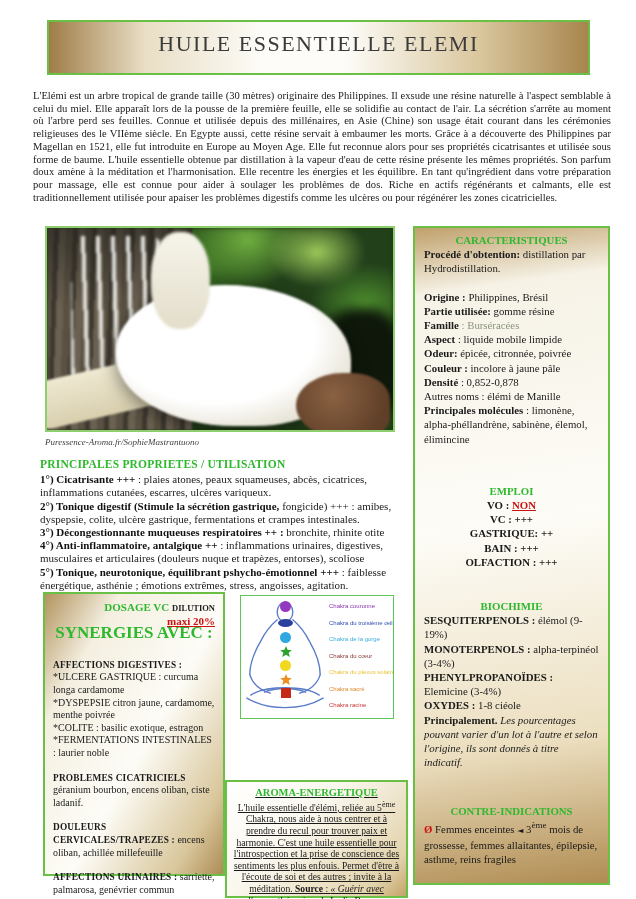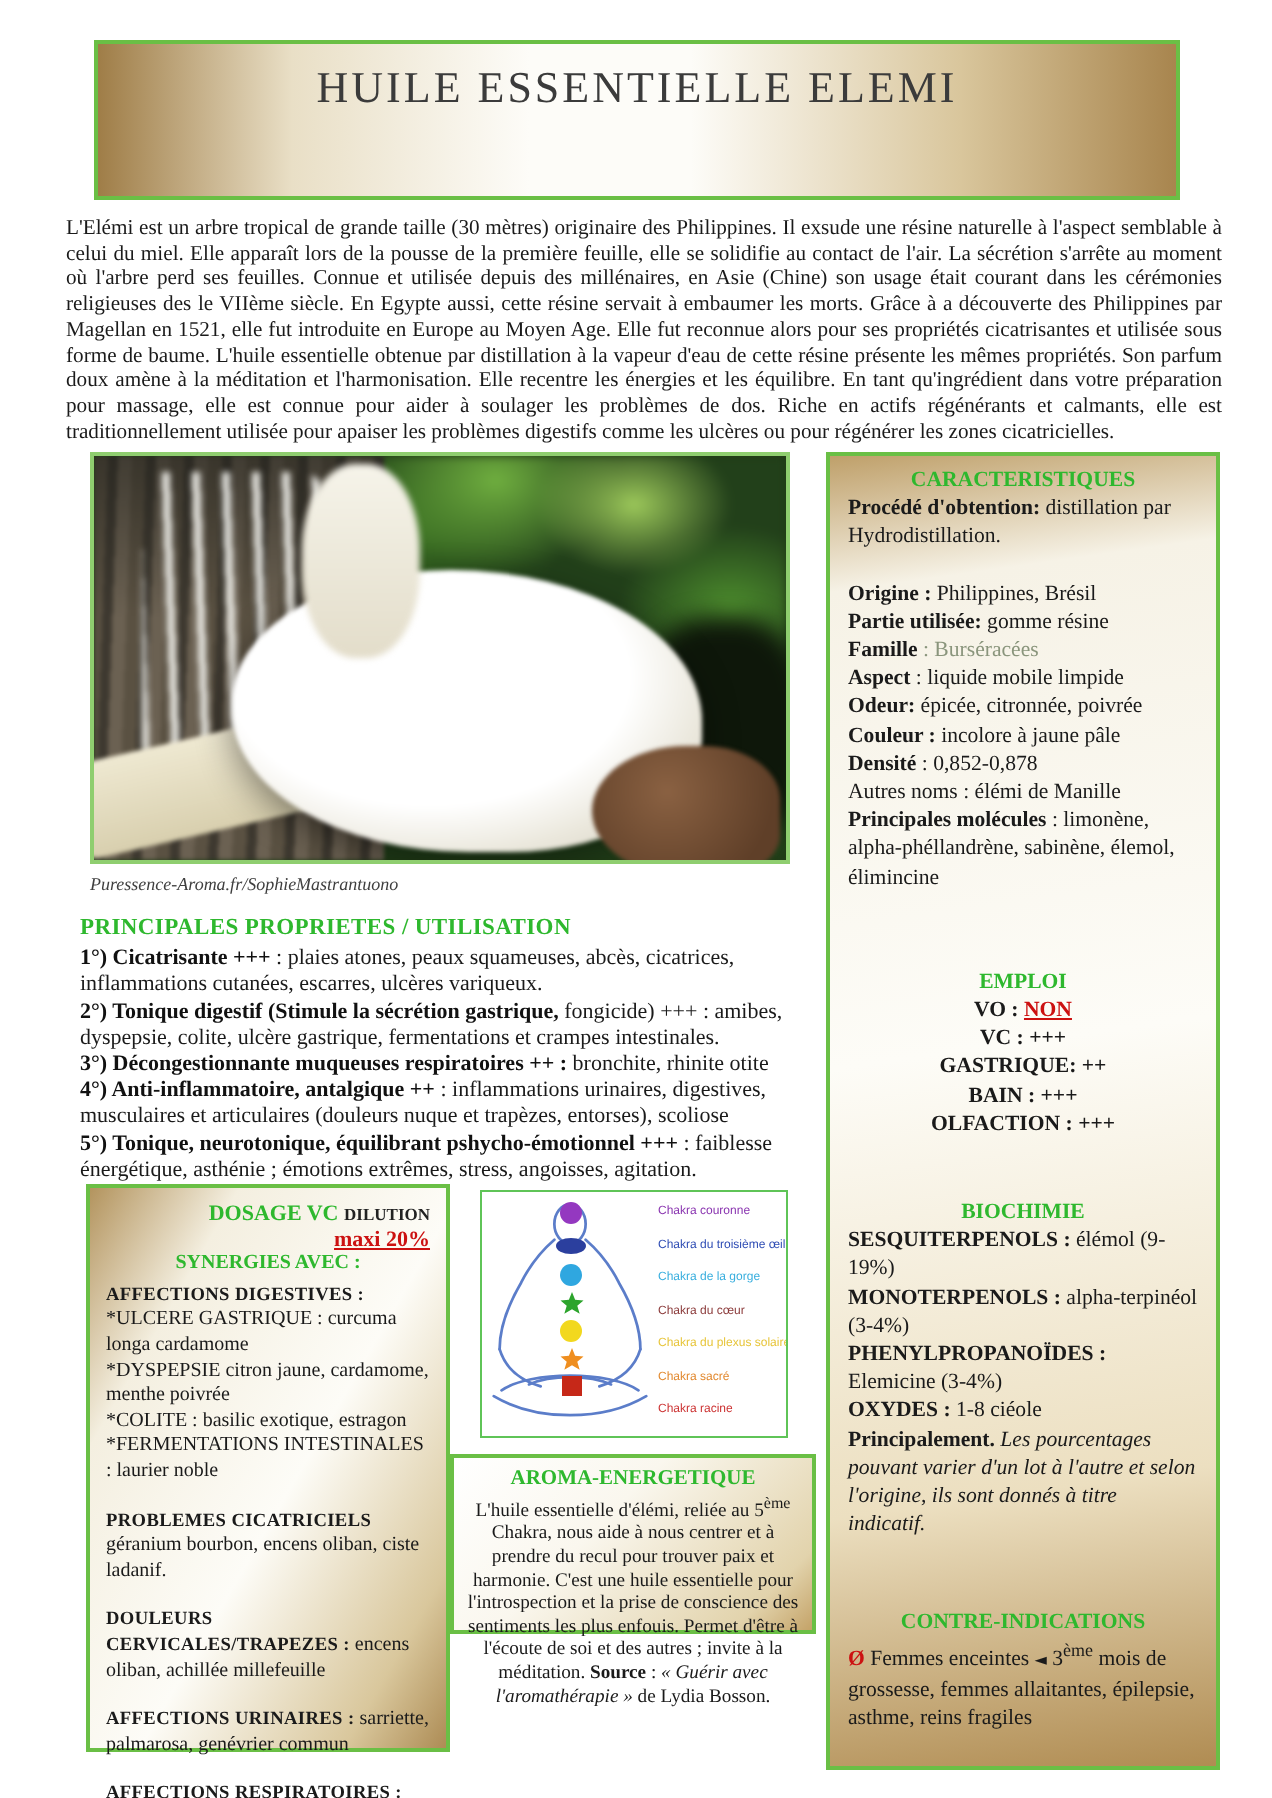--- a/index.html
+++ b/index.html
@@ -1,31 +1,31 @@
 <!DOCTYPE html>
 <html><head>
 <meta charset="utf-8">
 <style>
   * { margin:0; padding:0; box-sizing:border-box; }
   body { background:#ffffff; font-family:"Liberation Serif", serif; }
   .page { position:relative; width:636px; height:899px; background:#ffffff; overflow:hidden; }
 
   
   .header-box{
-    position:absolute; left:47px; top:20px; width:543px; height:80px;
+    position:absolute; left:47px; top:20px; width:543px; height:55px;
     border:2px solid #6abf45;
     background:linear-gradient(90deg,#9f7d47 0%,#e9dfc6 18%,#fdfcf8 40%,#fdfcf8 55%,#d9c69c 80%,#a8854e 100%);
     text-align:center; padding-top:9px;
   }
   .title{ font-size:22px; letter-spacing:1.5px; color:#3b3b3b; }
   .subtitle{ font-size:17px; font-style:italic; color:#3b3b3b; margin-top:2px; }
 
   
   .intro{
-    position:absolute; left:33px; top:109px; width:578px;
+    position:absolute; left:33px; top:90px; width:578px;
     font-size:10.6px; line-height:12.7px; text-align:justify; color:#1a1a1a;
   }
 
   
   .photo{ position:absolute; left:45px; top:226px; width:350px; height:206px;
     border:2px solid #8fce6f; overflow:hidden; background:#203a15;}
   .ph-bg{ position:absolute; inset:0;
     background:
       radial-gradient(70px 50px at 78% 12%, #9cc85a 0%, rgba(156,200,90,0) 70%),
       radial-gradient(90px 65px at 58% 6%, #6fae3f 0%, rgba(111,174,63,0) 70%),
@@ -69,45 +69,45 @@
   .red{ color:#cc1111; font-weight:bold;text-decoration:underline; }
 
   
   .dosage-box{ position:absolute; left:43px; top:592px; width:182px; height:284px;
     border:2px solid #6abf45; padding:7px 8px;
     background:linear-gradient(120deg,#b3945e 0%,#f4efe0 22%,#fdfcf7 55%,#d9c79c 85%,#ad8c55 100%);
     font-size:10px; line-height:12.6px; color:#1a1a1a;}
   .dosage-h1{ text-align:right; font-size:11px;margin-left:47px; }
   .dosage-h1 .g{ color:#2eb82e; font-weight:bold; }
   .dosage-h1 .k{ color:#222; font-weight:bold; font-size:8.5px; }
-  .dosage-h2{ text-align:center; color:#2eb82e; font-weight:bold; font-size:10px; margin-bottom:3px;}
+  .dosage-h2{ text-align:center; color:#2eb82e; font-weight:bold; font-size:17px; margin-bottom:19px;}
   .dos-title{ font-weight:bold; font-size:9.3px; letter-spacing:.2px; }
   .dos-group{ margin-top:12px; }
   .dos-group.first{ margin-top:0; }
 
   
   .chakra-box{ position:absolute; left:240px; top:595px; width:154px; height:124px;
     border:1.5px solid #5fc457; background:#ffffff; display:flex; overflow:hidden;}
   .chakra-fig{ position:relative; width:88px; height:100%; flex:none; }
   .chakra-fig svg{ position:absolute; left:0; top:2px; }
   .dot{ position:absolute; left:39px; }
   .shape-circle{ width:11px; height:11px; border-radius:50%; }
   .shape-ellipse{ width:15px; height:8px; border-radius:50%; left:37px; }
   .shape-square{ width:10px; height:10px; left:40px; }
   .shape-star{ width:12px; height:12px;
     clip-path:polygon(50% 0%,63% 32%,98% 35%,72% 57%,82% 91%,50% 72%,18% 91%,28% 57%,2% 35%,37% 32%); }
   .chakra-labels{ flex:1; display:flex; flex-direction:column; justify-content:space-between;
     padding:7px 2px 10px 0; }
   .chakra-label{ font-size:6px; font-family:"Liberation Sans", sans-serif; white-space:nowrap; }
 
   
-  .aroma-box{ position:absolute; left:225px; top:727px; width:183px; height:90px;
+  .aroma-box{ position:absolute; left:225px; top:780px; width:183px; height:118px;
     border:2px solid #6abf45; padding:5px 6px;
     background:linear-gradient(135deg,#ffffff 0%,#faf7ee 40%,#e2d3ac 85%,#c4a368 100%);
-    font-size:9.6px; line-height:11.6px; text-align:center; color:#1a1a1a;}
+    font-size:9.6px; line-height:11.6px; text-align:center; color:#1a1a1a;text-decoration:underline;}
   .aroma-box .green-head{ font-size:10.5px; }
 
   
   .right-box{ position:absolute; left:413px; top:226px; width:197px; height:659px;
     border:2px solid #6abf45; padding:5px 9px;
     background:linear-gradient(172deg,#bfa06a 0%,#f6f2e6 10%,#fdfcf7 45%,#ecdfc0 78%,#b08c52 100%);
     font-size:10.8px; line-height:14.2px; color:#1a1a1a;}
   .rb-row.gap{ margin-top:14px; }
   .rb-muted{ color:#8a957c; }
   .emploi{ margin-top:38px; text-align:center; font-weight:bold; }

